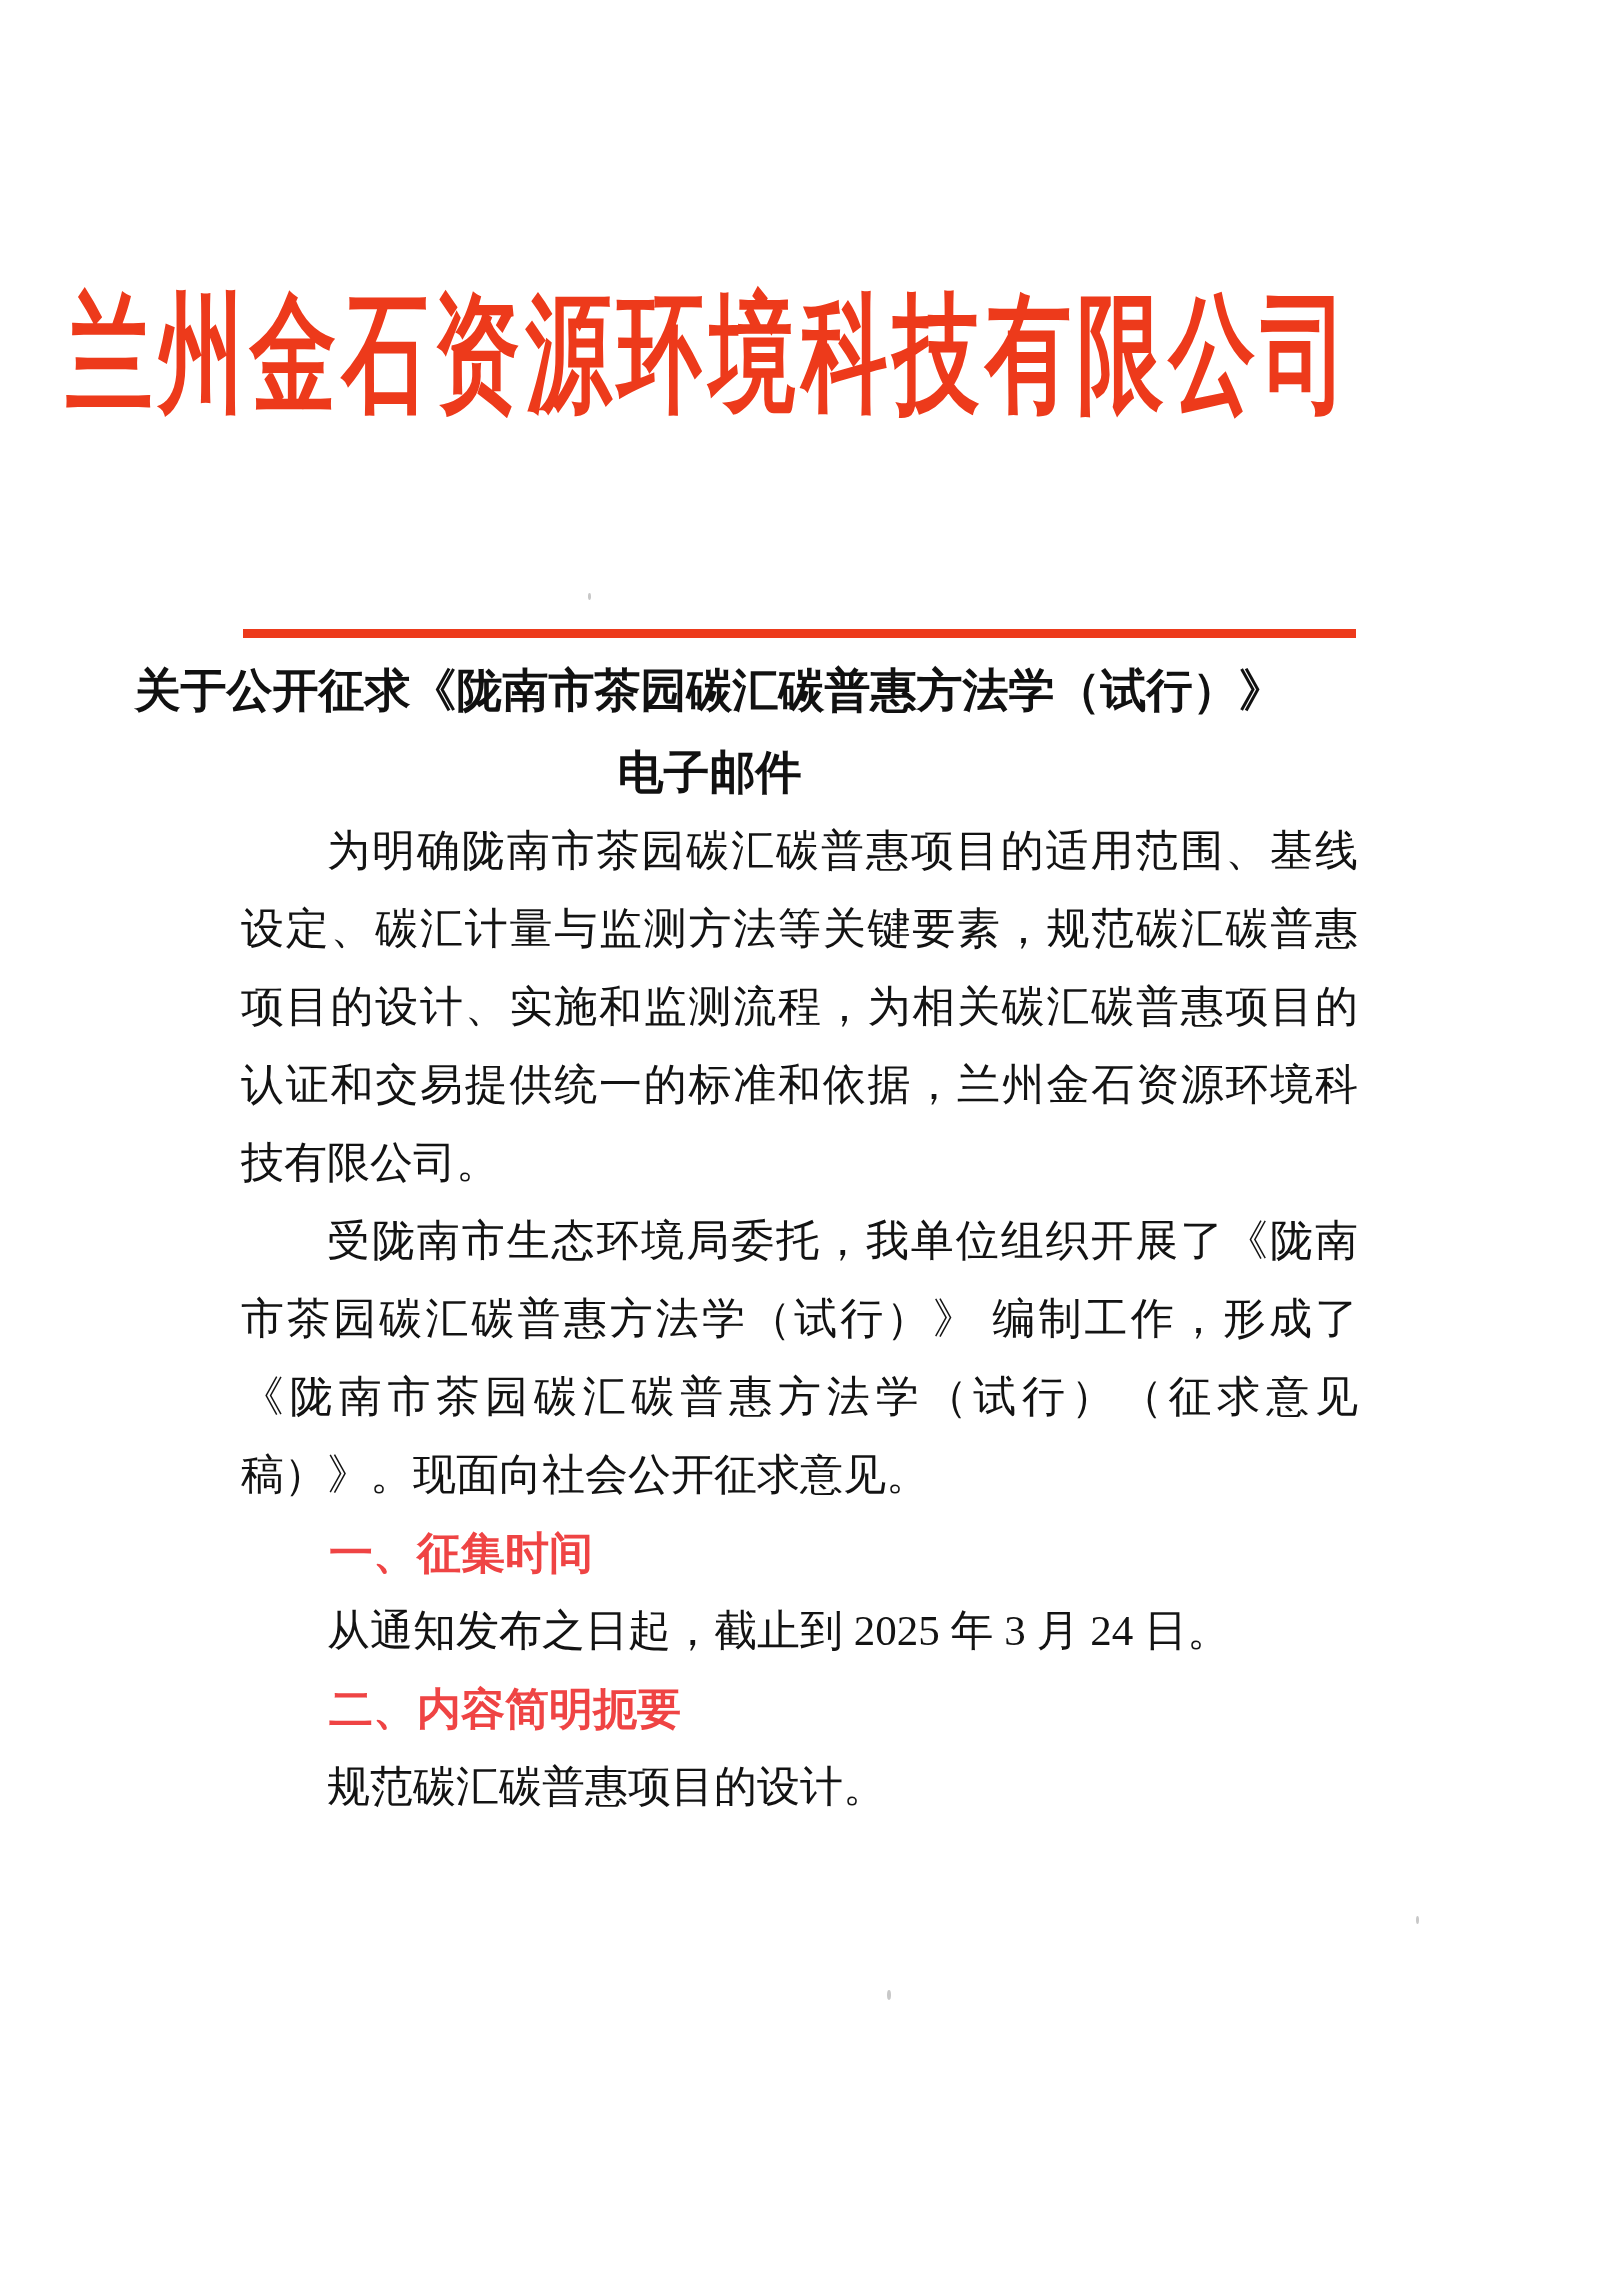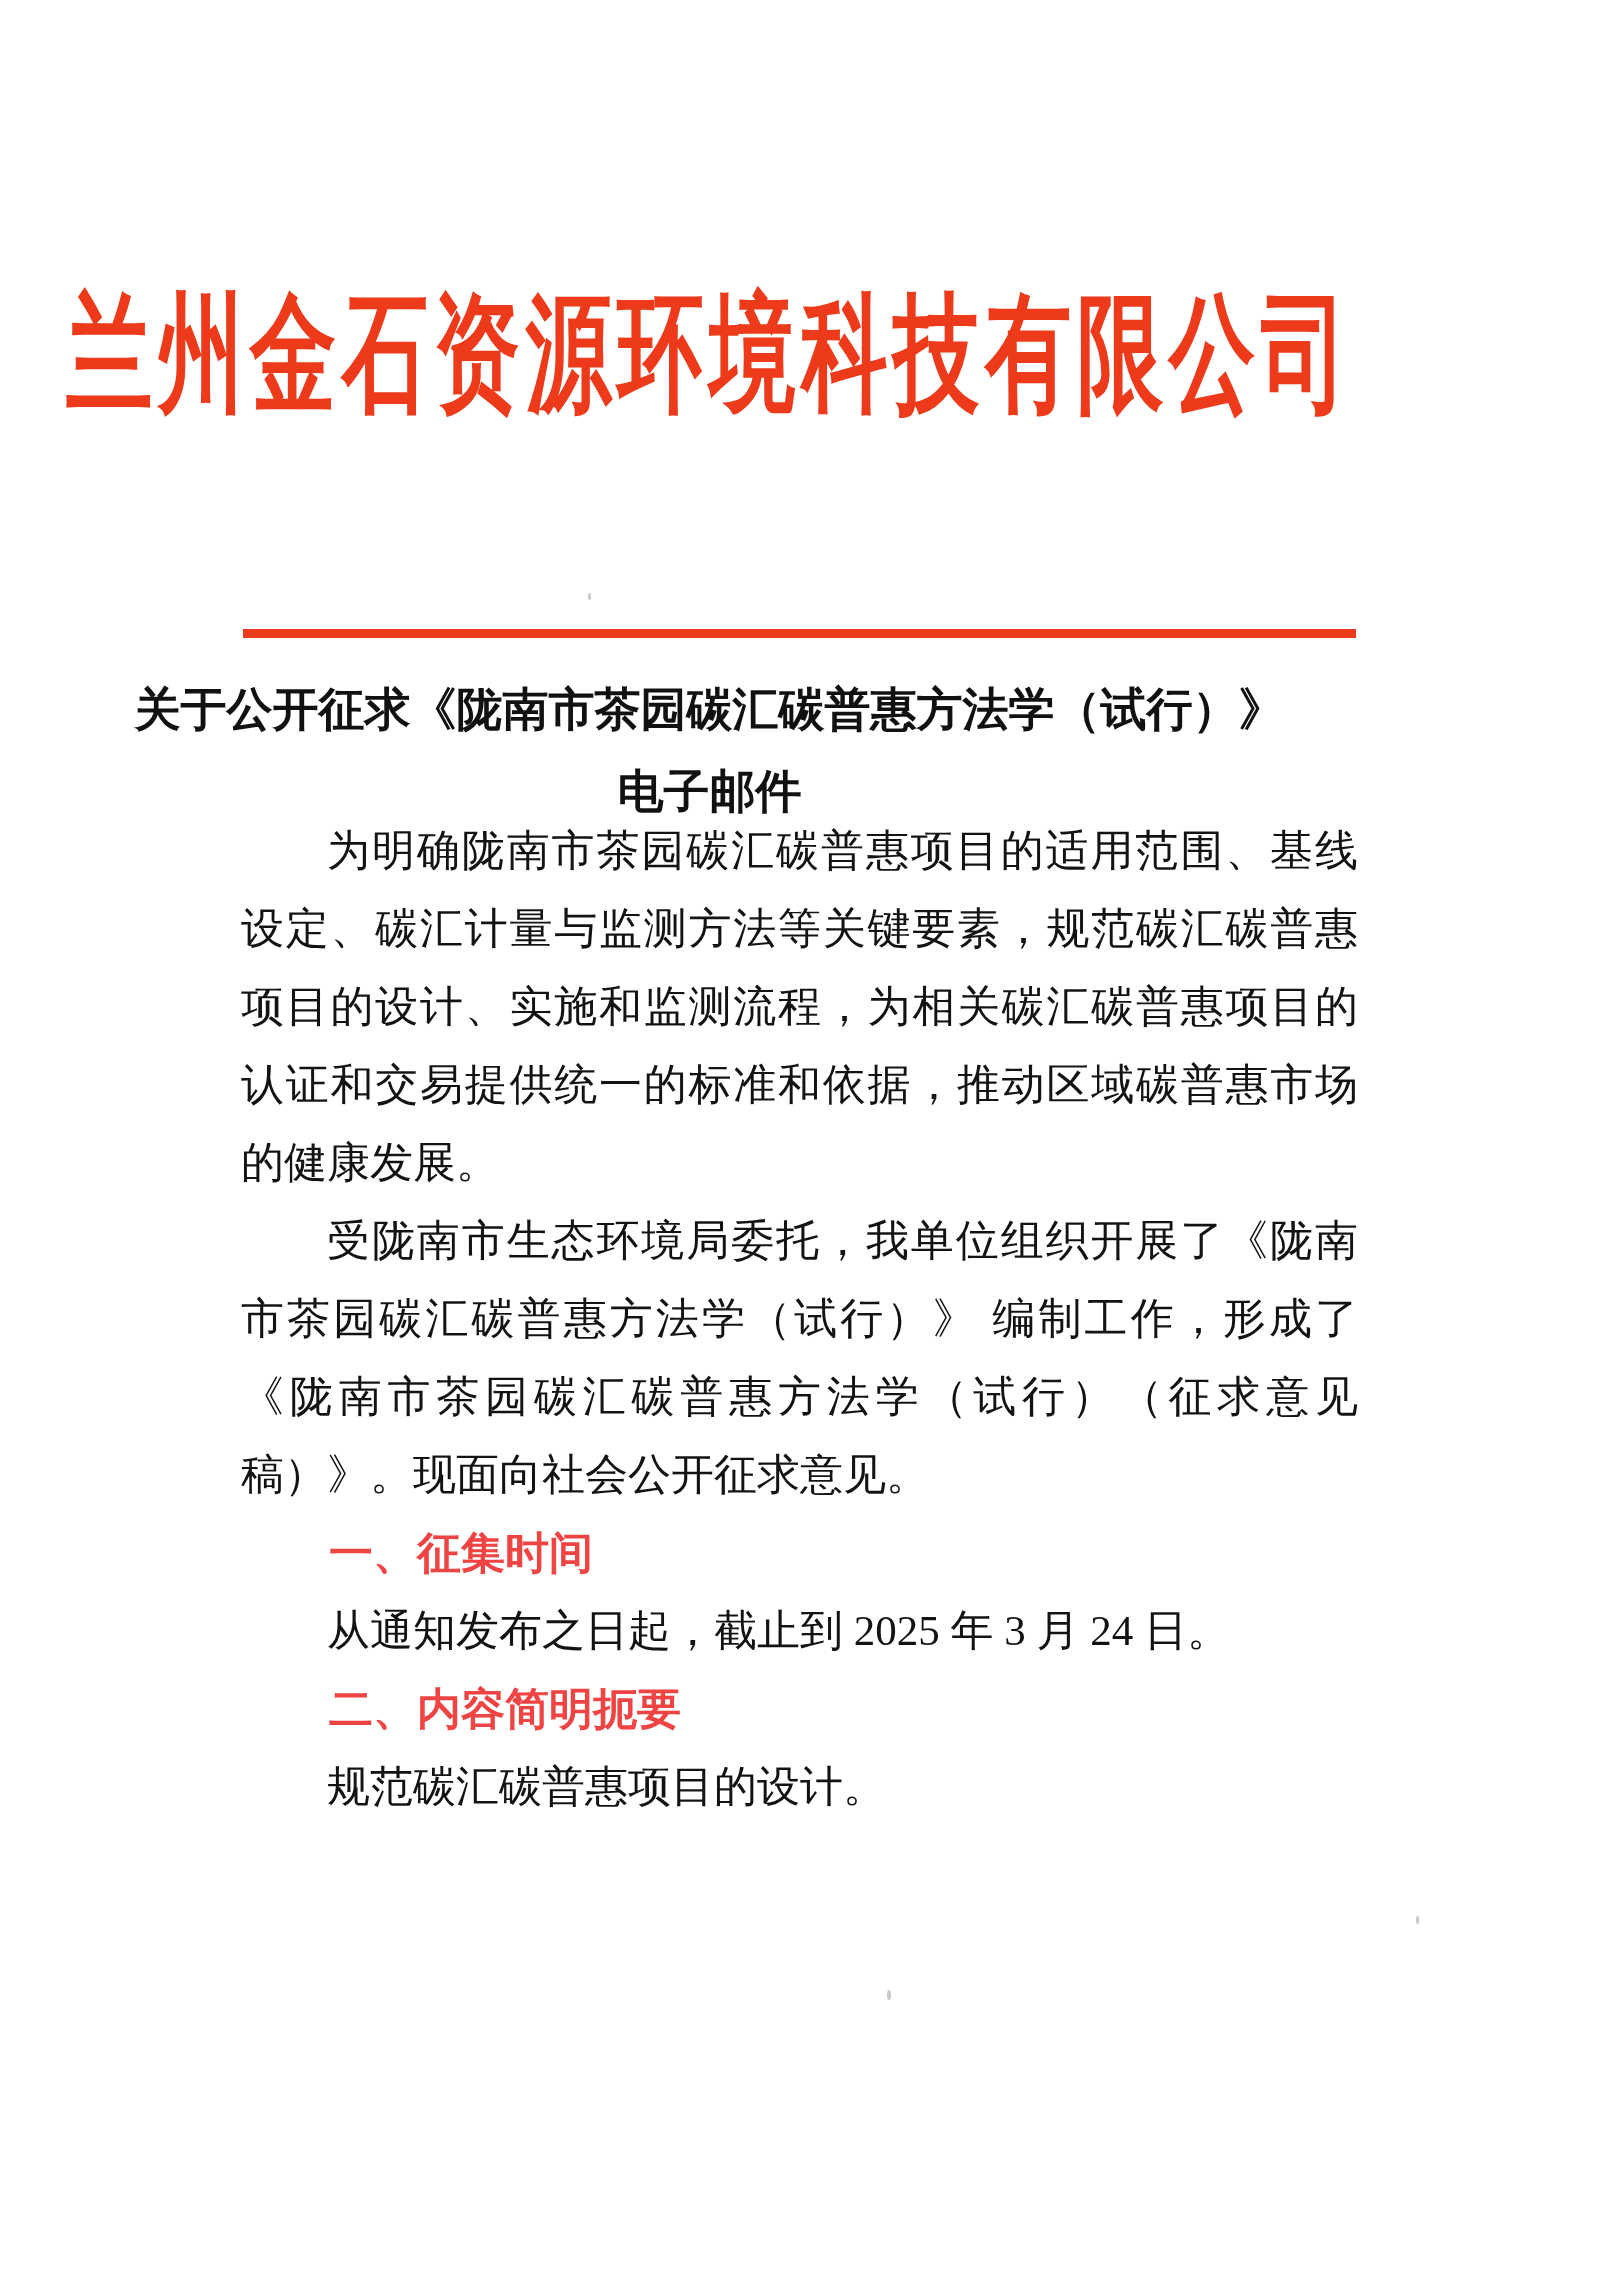--- a/index.html
+++ b/index.html
@@ -35,21 +35,21 @@
   .red-rule {
     position: absolute;
     top: 629px;
     left: 243px;
     width: 1113px;
     height: 8.8px;
   }
   
   .doc-title {
     position: absolute;
-    top: 668px;
+    top: 649px;
     left: 0;
     width: 100%;
     text-align: center;
     font-family: "Liberation Sans", sans-serif;
     font-weight: bold;
     font-size: 46px;
     line-height: 82px;
     color: #111111;
   }
   .doc-title .t-line {
@@ -102,21 +102,21 @@
   <div class="letterhead" style="color: rgb(237, 58, 27);">兰州金石资源环境科技有限公司</div>
 
   <div class="red-rule" style="background: rgb(237, 58, 27);"></div>
 
   <div class="doc-title">
     <span class="t-line">关于公开征求《陇南市茶园碳汇碳普惠方法学（试行）》</span>
     <span class="t-line">电子邮件</span>
   </div>
 
   <div class="body-col">
-    <p class="para">为明确陇南市茶园碳汇碳普惠项目的适用范围、基线设定、碳汇计量与监测方法等关键要素，规范碳汇碳普惠项目的设计、实施和监测流程，为相关碳汇碳普惠项目的认证和交易提供统一的标准和依据，推动区域碳普惠市场的健康发展。</p>
+    <p class="para">为明确陇南市茶园碳汇碳普惠项目的适用范围、基线设定、碳汇计量与监测方法等关键要素，规范碳汇碳普惠项目的设计、实施和监测流程，为相关碳汇碳普惠项目的认证和交易提供统一的标准和依据，兰州金石资源环境科技有限公司。</p>
     <p class="para">受陇南市生态环境局委托，我单位组织开展了《陇南市茶园碳汇碳普惠方法学（试行）》 编制工作，形成了《陇南市茶园碳汇碳普惠方法学（试行）（征求意见稿）》。现面向社会公开征求意见。</p>
     <p class="heading">一、征集时间</p>
     <p class="para">从通知发布之日起，截止到 2025 年 3 月 24 日。</p>
     <p class="heading">二、内容简明扼要</p>
     <p class="para">规范碳汇碳普惠项目的设计。</p>
   </div>
 
   <div class="speckle" style="left:887px; top:1990px; width:3.9px; height:9.8px;"></div>
   <div class="speckle" style="left:1416px; top:1916px; width:2.9px; height:7.8px;"></div>
   <div class="speckle" style="left:588px; top:593px; width:2.9px; height:6.9px;"></div>

